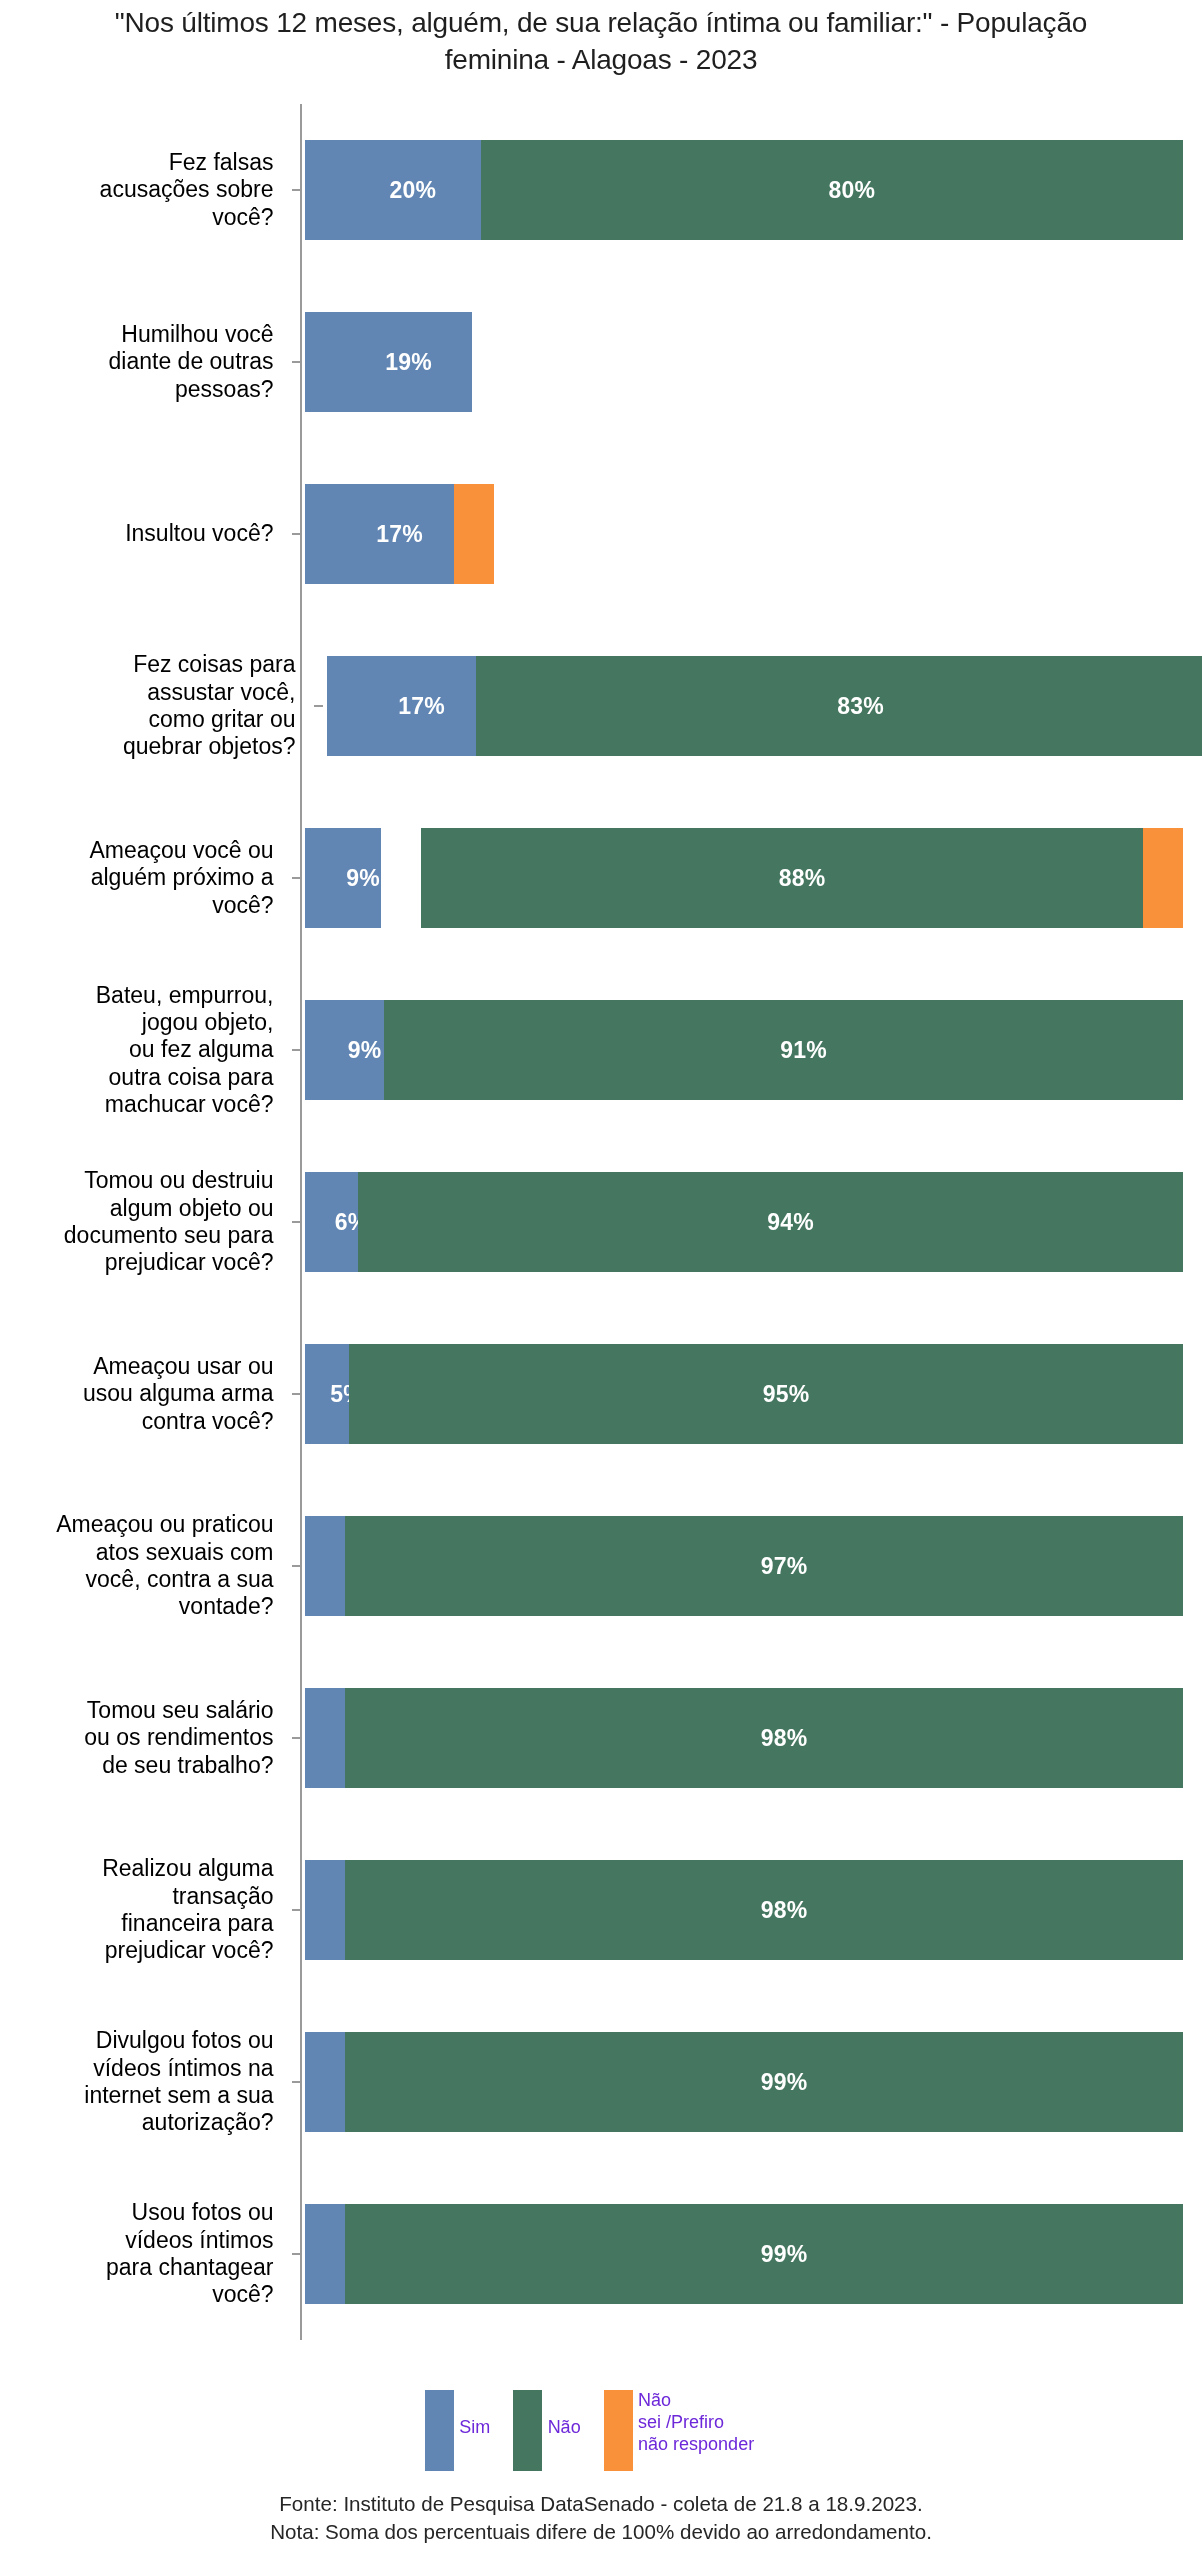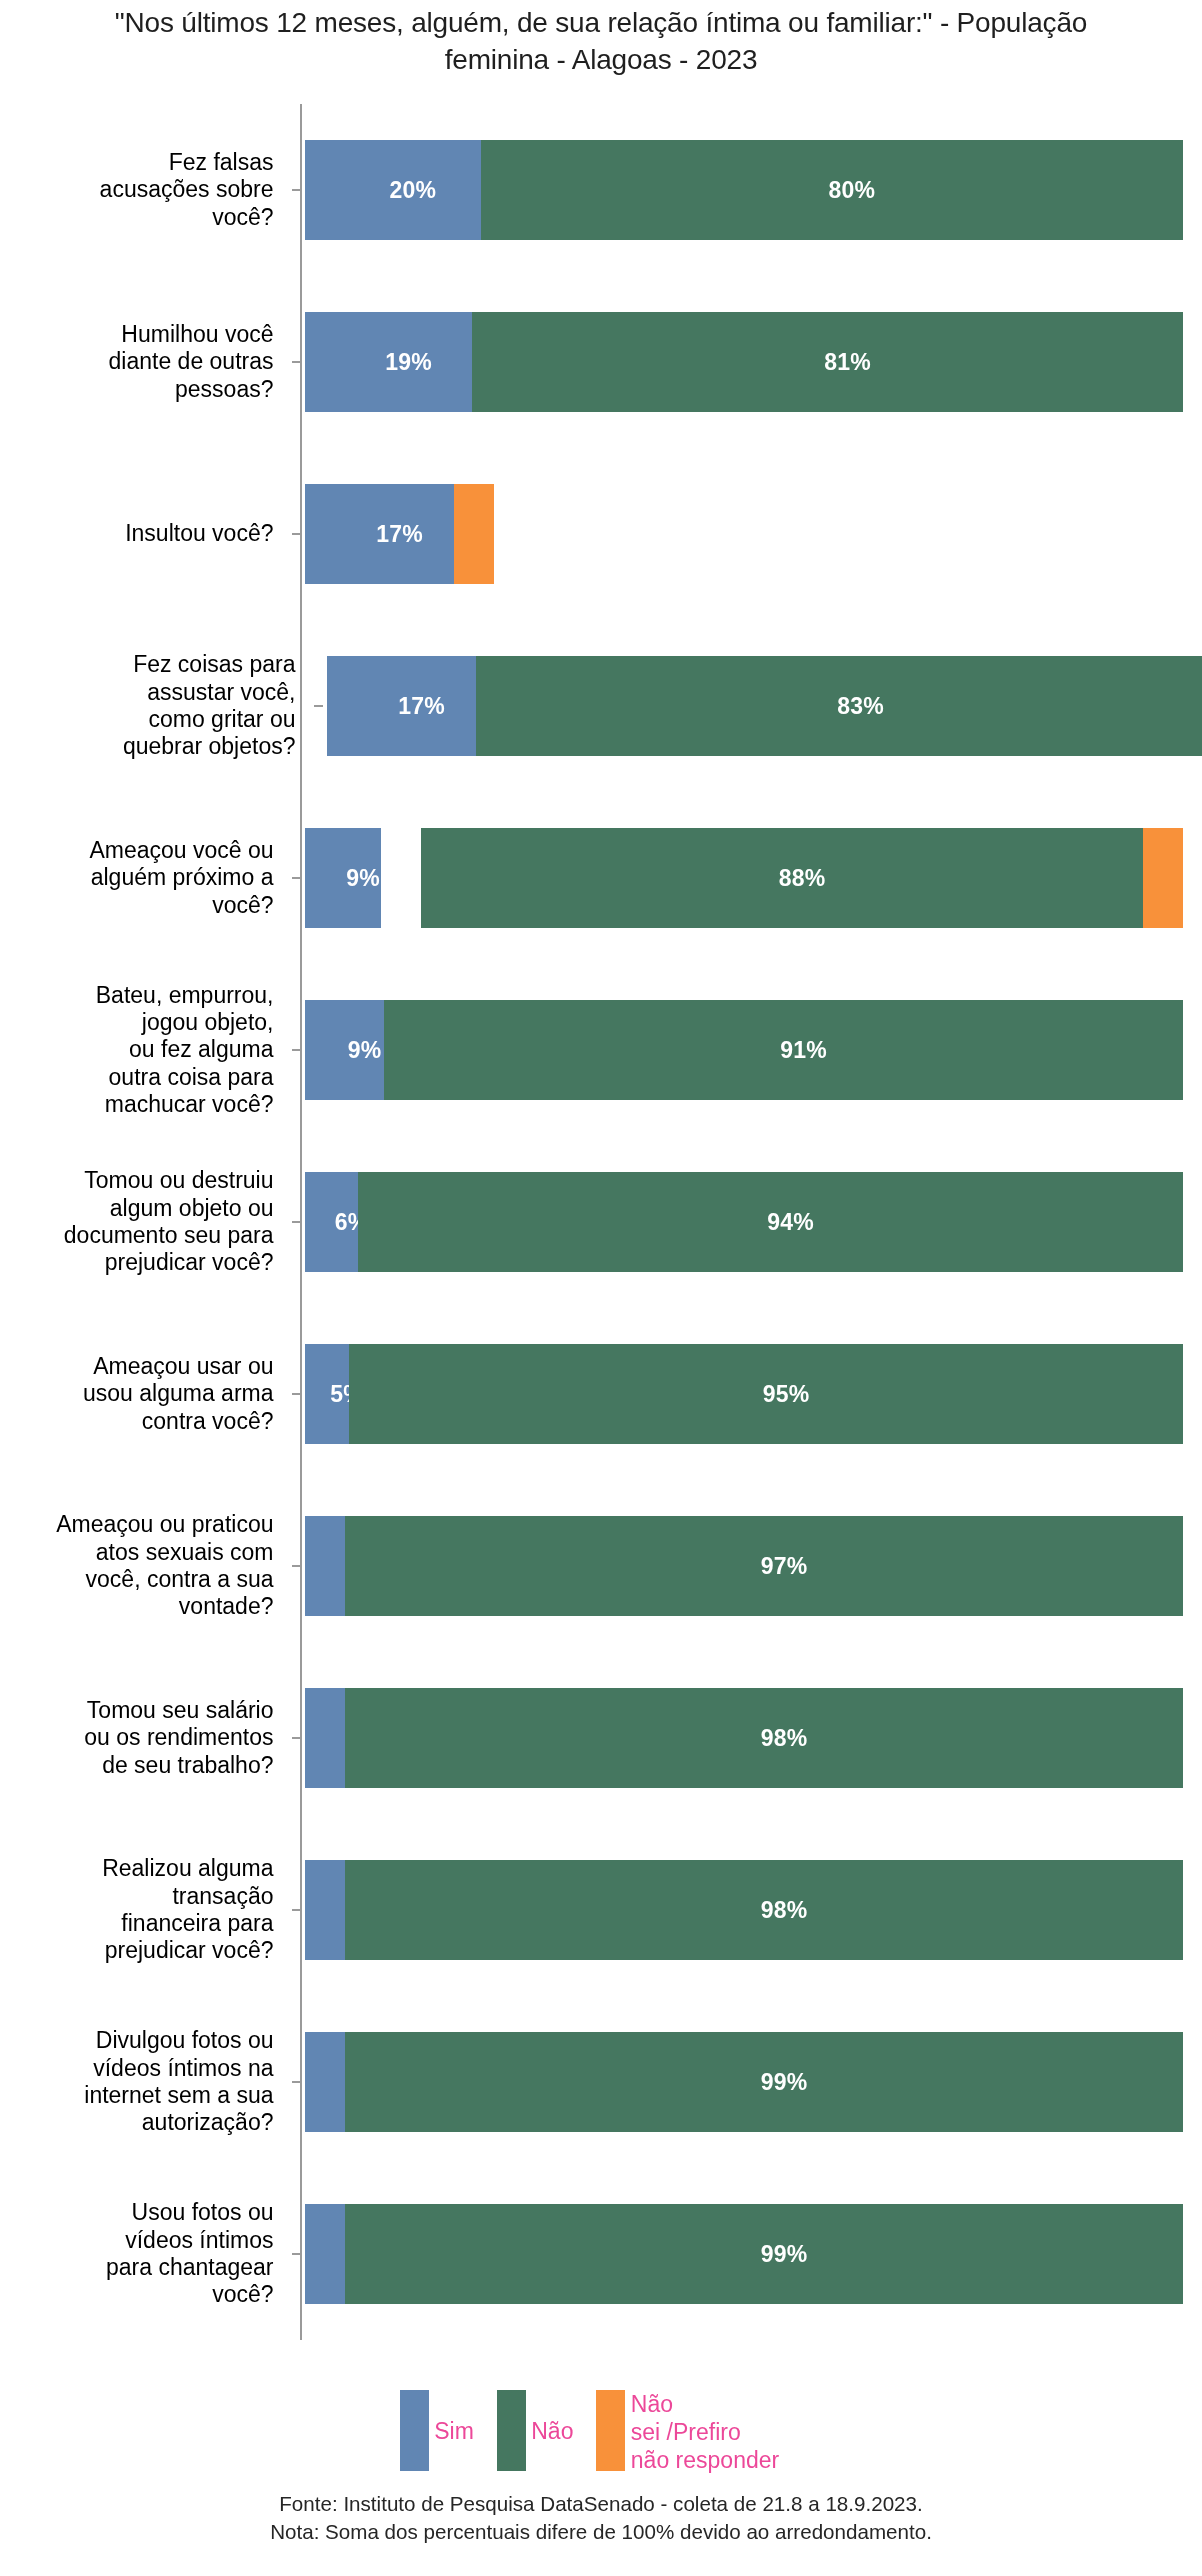--- a/index.html
+++ b/index.html
@@ -133,23 +133,23 @@
   .legend-swatch {
     width: 29px;
     height: 81px;
     flex: 0 0 29px;
     margin-right: 5.4px;
   }
   .legend-swatch.sim { background: #6186b3; }
   .legend-swatch.nao { background: #457760; }
   .legend-swatch.ns  { background: #f8913a; }
   .legend-label {
-    font-size: 23px;
+    font-size: 18px;
     line-height: 1.22;
-    color: #ec4899;
+    color: #6d28d9;
     white-space: pre-line;
     padding-top: 0px;
   }
   .legend-item.sim .legend-label,
   .legend-item.nao .legend-label { padding-top: 27px; }
 
   
   #footnote {
     position: absolute;
     left: 0;
@@ -185,23 +185,20 @@
         </div>
       </div>
       <div class="row" style="top: 172px; height: 172px;">
         <div class="row-label">Humilhou você
 diante de outras
 pessoas?</div>
         <div class="tick"></div>
         <div class="bar-track" style="height: 100px; top: 36px;">
           <div class="seg seg-sim" style="width: 167px;">
             <span class="seg-label">19%</span>
-          </div>
-          <div class="seg seg-nao" style="width: 711px;">
-            <span class="seg-label">81%</span>
           </div>
         </div>
       </div>
       <div class="row" style="top: 344px; height: 172px;">
         <div class="row-label">Insultou você?</div>
         <div class="tick"></div>
         <div class="bar-track" style="height: 100px; top: 36px;">
           <div class="seg seg-sim" style="width: 149px;">
             <span class="seg-label">17%</span>
           </div>

